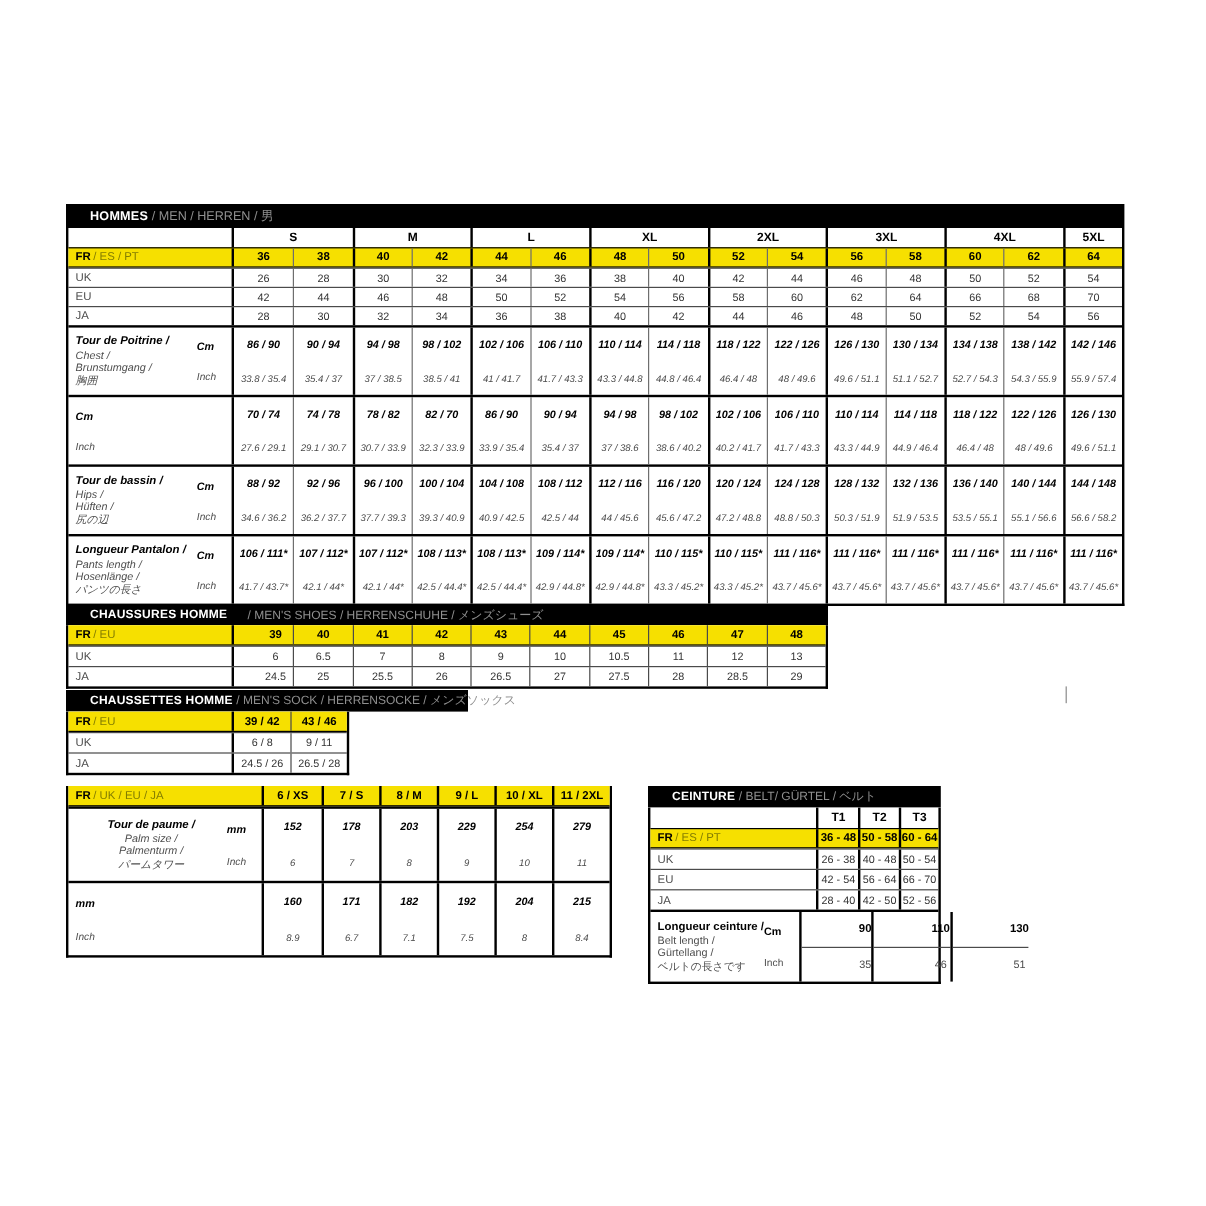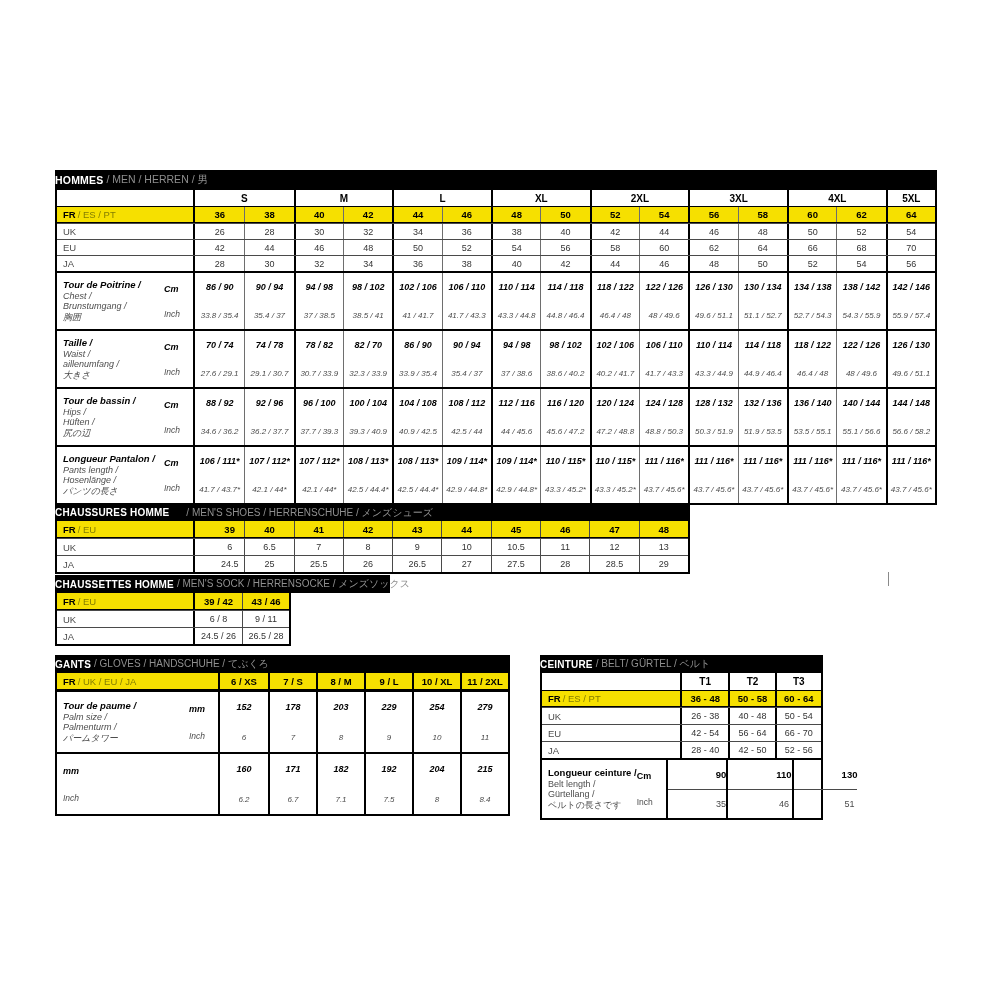--- a/index.html
+++ b/index.html
@@ -1,20 +1,20 @@
 <!DOCTYPE html>
 <html><head>
 <meta charset="utf-8">
 <style>
   html,body{margin:0;padding:0;background:#fff;}
   .page{position:relative;width:1005px;height:1005px;background:#fff;
         font-family:"Liberation Sans",sans-serif;color:#000;overflow:hidden;}
   .tbl{position:absolute;}
   .titlebar{background:#000;color:#fff;height:18px;display:flex;align-items:center;
-            padding-left:0;font-size:10px;box-sizing:border-box;white-space:nowrap;}
+            padding-left:20px;font-size:10px;box-sizing:border-box;white-space:nowrap;}
   .titlebar .prim{font-weight:bold;letter-spacing:.2px;}
   .titlebar .sec{color:#8f8f8f;margin-left:3px;font-weight:normal;}
   .body{border:2px solid #000;border-top:none;box-sizing:border-box;background:#fff;}
   .row{display:flex;box-sizing:border-box;border-top:1px solid #4a4a4a;}
   .row:first-child{border-top:none;}
   .lab{box-sizing:border-box;display:flex;align-items:center;padding-left:6px;
        font-size:9.5px;color:#4d4d4d;border-right:2px solid #000;}
   .vals{flex:1;display:grid;}
   .c{display:flex;align-items:center;justify-content:center;font-size:9px;color:#333;
      box-sizing:border-box;white-space:nowrap;overflow:hidden;}
@@ -71,23 +71,23 @@
   .socks .c:first-child{border-left:none;}
   .socks .r-simple{height:17px;}
   
   .gloves{left:55px;top:655px;width:455px;}
   .gloves .titlebar{height:18px;}
   .gloves .lab,.gloves .labm{width:163px;}
   .gloves .vals{grid-template-columns:repeat(6,1fr);}
   .gloves .c,.gloves .mc{border-left:2px solid #000;}
   .gloves .c:first-child,.gloves .mc:first-child{border-left:none;}
   .gloves .r-yellow{height:17px;}
-  .gloves .r-measure{height:62px;border-top:2px solid #000;}
+  .gloves .r-measure{height:62px;border-top:2px solid #000;text-align:center;}
   
-  .belt{left:540px;top:655px;width:283px;}
+  .belt{left:540px;top:655px;width:244px;}
   .belt .titlebar{height:18px;}
   .belt .lab,.belt .labm{width:140px;}
   .belt .vals{grid-template-columns:repeat(3,1fr);}
   .belt .c,.belt .lenc{border-left:2px solid #000;}
   .belt .c:first-child,.belt .lenc:first-child{border-left:none;}
   .belt .r-thead{height:17px;}
   .belt .r-thead .c{font-weight:bold;font-size:10px;color:#000;}
   .belt .r-yellow{height:17px;}
   .belt .r-simple{height:17px;}
   .belt .r-len{height:60px;border-top:2px solid #000;}
@@ -282,26 +282,20 @@
           </div>
             <div class="mc">
             <div class="cm">142 / 146</div>
             <div class="in">55.9 / 57.4</div>
           </div>
           </div>
       </div>
 
       <div class="row r-measure">
         <div class="labm">
-          <div class="lblock">
-            <div class="l-fr">Taille /</div>
-            <div class="l-x">Waist /</div>
-            <div class="l-x">aillenumfang /</div>
-            <div class="l-x">大きさ</div>
-          </div>
           <div class="ublock">
             <div class="u-top">Cm</div>
             <div class="u-bot">Inch</div>
           </div>
         </div>
         <div class="vals">
 
         <div class="mc">
             <div class="cm">70 / 74</div>
             <div class="in">27.6 / 29.1</div>
@@ -613,24 +607,20 @@
         <div class="vals">
 
         <div class="c">24.5 / 26</div>
             <div class="c">26.5 / 28</div>
           </div>
       </div>
     </div>
   </section>
 
   <section class="tbl gloves">
-    <div class="titlebar">
-      <span class="prim">GANTS</span>
-      <span class="sec">/ GLOVES / HANDSCHUHE / てぶくろ</span>
-    </div>
     <div class="body">
       <div class="row r-yellow">
         <div class="lab">
           <span class="lp">FR</span>
           <span class="ls">/ UK / EU / JA</span>
         </div>
         <div class="vals">
 
         <div class="c">6 / XS</div>
             <div class="c">7 / S</div>
@@ -685,21 +675,21 @@
         <div class="labm">
           <div class="ublock">
             <div class="u-top">mm</div>
             <div class="u-bot">Inch</div>
           </div>
         </div>
         <div class="vals">
 
         <div class="mc">
             <div class="cm">160</div>
-            <div class="in">6.2</div>
+            <div class="in">8.9</div>
           </div>
             <div class="mc">
             <div class="cm">171</div>
             <div class="in">6.7</div>
           </div>
             <div class="mc">
             <div class="cm">182</div>
             <div class="in">7.1</div>
           </div>
             <div class="mc">

